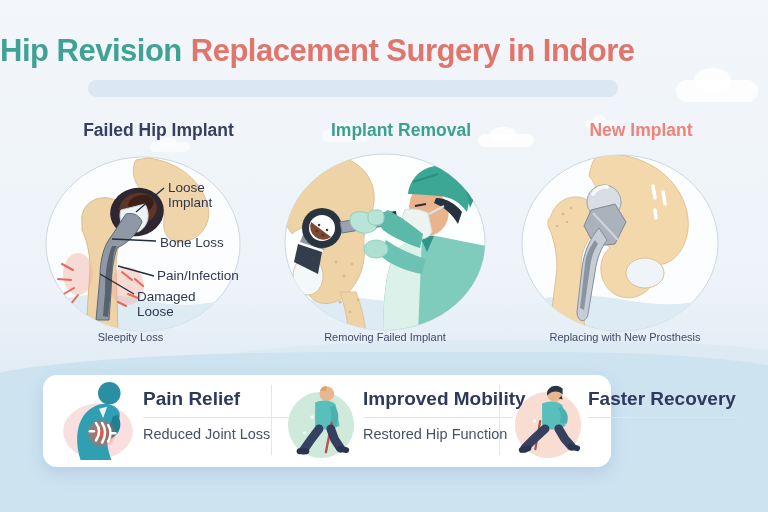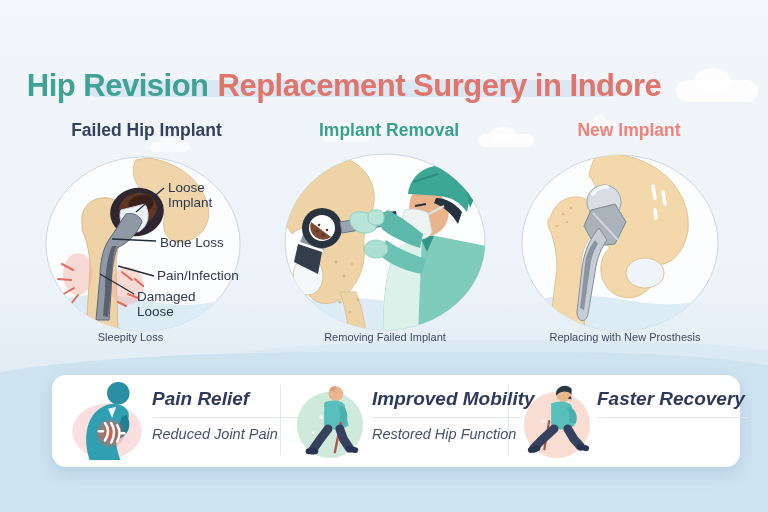--- a/index.html
+++ b/index.html
@@ -14,45 +14,45 @@
   .title-band{position:absolute;left:88px;top:80px;width:530px;height:17px;background:rgba(201,219,236,.55);border-radius:9px;}
   .cloud{position:absolute;background:rgba(255,255,255,.82);border-radius:20px;}
   .cloud::before{content:"";position:absolute;left:22%;top:-55%;width:45%;height:110%;background:inherit;border-radius:50%;}
   .cloud.c1{left:676px;top:80px;width:82px;height:22px;}
   .cloud.c2{left:478px;top:134px;width:56px;height:13px;}
   .cloud.c3{left:322px;top:130px;width:48px;height:12px;opacity:.8;}
   .cloud.c4{left:150px;top:142px;width:40px;height:10px;opacity:.7;}
   .cloud.c5{left:586px;top:120px;width:30px;height:9px;opacity:.7;}
 
   
-  .main-title{position:absolute;left:0;top:33px;width:688px;text-align:center;font-size:31px;font-weight:bold;letter-spacing:-.5px;white-space:nowrap;margin-top:35px;}
+  .main-title{position:absolute;left:0;top:33px;width:688px;text-align:left;font-size:31px;font-weight:bold;letter-spacing:-.5px;white-space:nowrap;}
   .main-title .hl{color:#3fa294;}
   .main-title .rest{color:#e0756c;margin-left:9px;}
 
   
   .panel{position:absolute;top:118px;}
   .panel.p1{left:30px;width:225px;}
   .panel.p2{left:270px;width:230px;}
   .panel.p3{left:505px;width:240px;}
-  .panel-header{position:absolute;left:4px;top:2px;width:100%;text-align:center;font-size:17.5px;font-weight:bold;}
+  .panel-header{position:absolute;left:16px;top:2px;width:100%;text-align:center;font-size:17.5px;font-weight:bold;}
   .p1 .panel-header{color:#353f5e;}
   .p2 .panel-header{color:#3ba18f;}
   .p3 .panel-header{color:#ef837a;}
   .panel-art{position:absolute;left:0;top:34px;}
   .panel-caption{position:absolute;top:213px;width:100%;text-align:center;font-size:11px;color:#3e4a64;}
   .p1 .panel-caption{left:-12px;width:225px;}
 
   .anat-label{position:absolute;font-size:13.5px;line-height:1.12;color:#2d3850;font-weight:500;}
   .lab-loose{left:138px;top:62px;width:60px;}
   .lab-boneloss{left:130px;top:117px;width:90px;}
   .lab-pain{left:127px;top:150px;width:110px;}
   .lab-damaged{left:107px;top:171px;width:72px;}
 
   
-  .benefits-bar{position:absolute;left:52px;top:375px;width:688px;height:92px;background:#ffffff;border-radius:14px;box-shadow:0 6px 16px rgba(120,150,190,.28);font-style:italic;}
+  .benefits-bar{position:absolute;left:43px;top:375px;width:568px;height:92px;background:#ffffff;border-radius:14px;box-shadow:0 6px 16px rgba(120,150,190,.28);}
   .bar-divider{position:absolute;top:10px;width:1px;height:70px;background:#e3e8ef;}
   .bar-divider.d1{left:228px;}
   .bar-divider.d2{left:456px;}
   .benefit-icon{position:absolute;}
   .benefit-text{position:absolute;top:13px;}
   .benefit-title{font-size:19px;font-weight:bold;color:#2e395b;white-space:nowrap;}
   .benefit-rule{height:1px;background:#e0e5ed;margin:7px 0 8px 0;width:150px;}
   .benefit-sub{font-size:14.5px;color:#46516c;white-space:nowrap;}
 </style>
 </head>
@@ -279,21 +279,21 @@
         <path d="M37,42 C41,47 41,53 37,59"></path>
         <path d="M43,42 C47,48 47,54 43,61"></path>
         <path d="M49,44 C52,49 52,54 49,60"></path>
         <path d="M35,50 L31,50"></path>
           <path d="M52,52 L56,52"></path>
       </g>
     </svg>
     <div class="benefit-text" style="left:100px;">
       <div class="benefit-title">Pain Relief</div>
       <div class="benefit-rule"></div>
-      <div class="benefit-sub">Reduced Joint Pain</div>
+      <div class="benefit-sub">Reduced Joint Loss</div>
     </div>
 
     <svg class="benefit-icon" style="left:240px;top:6px;" width="76" height="80" viewBox="0 0 78 80">
       <circle cx="39" cy="44" r="34" fill="#cfe9da"></circle>
       <circle cx="30" cy="36" r="2" fill="#ffffff" opacity="0.7"></circle>
         <circle cx="22" cy="52" r="1.6" fill="#ffffff" opacity="0.7"></circle>
       <circle cx="45" cy="12" r="7.5" fill="#eab68d"></circle>
       <path d="M38,9 A7.5 7.5 0 0 1 45 4 L44,9 Z" fill="#d69f74"></path>
       <path d="M33,21 C39,18 50,18 54,23 L58,45 C52,49 40,50 33,47 Z" fill="#58bfbd"></path>
       <path d="M52,24 C58,30 58,38 54,45 L48,43 C50,37 50,30 48,26 Z" fill="#4db0ae"></path>

